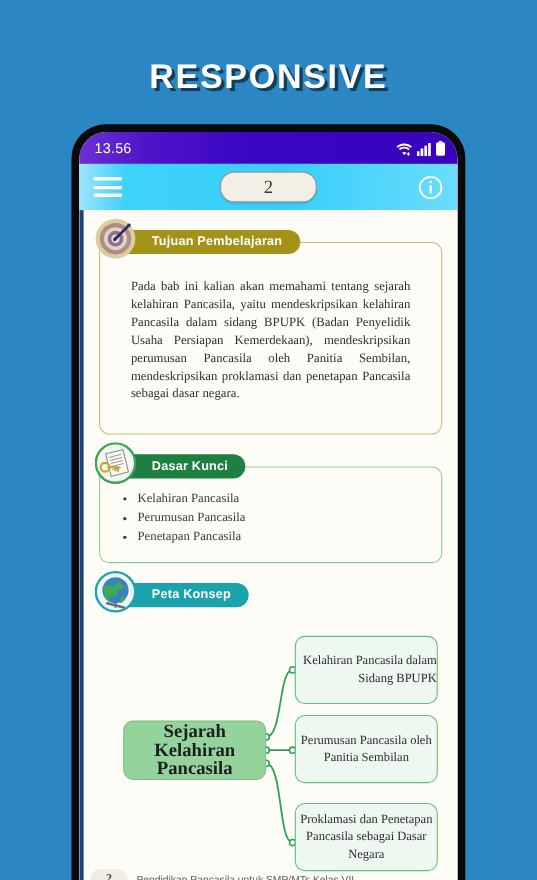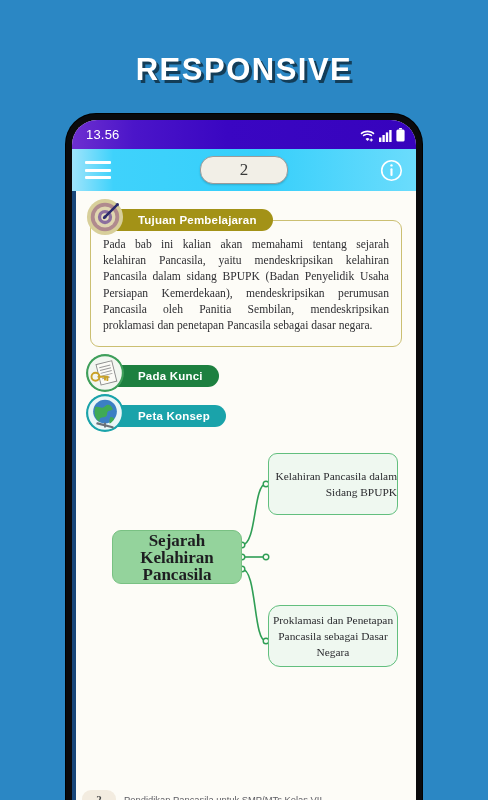--- a/index.html
+++ b/index.html
@@ -111,21 +111,21 @@
     border:1px solid #cbbf72;
     border-radius:9px;
     padding:16px 12px 12px 12px;
     background:#fdfcf7;
   }
   .sec-box.green{border-color:#8fcfa4;}
   .body-text{
     font-family:"Liberation Serif", serif;
     font-size:11.6px;line-height:16.2px;
     color:#2f2f33;text-align:justify;
-    margin:0;
+    margin:16px;
   }
   ul.kk{margin:3px 0 2px 0;padding-left:22px;}
   ul.kk li{
     font-family:"Liberation Serif", serif;
     font-size:11.6px;line-height:17.5px;color:#3a3a40;
   }
   
   .map-wrap{position:relative;height:265px;margin-top:6px;}
   .node{
     position:absolute;
@@ -140,21 +140,21 @@
     background:#94d39c;border:1px solid #79c183;
     font-weight:bold;font-size:17px;line-height:17px;color:#1d1d20;
   }
   .node-child{
     left:178px;width:130px;
     background:#eff8f0;border:1.4px solid #62bf7e;
     font-size:11.4px;line-height:16px;color:#2c2c30;
   }
   #n1{top:20px;height:62px;text-align:right;}
   #n2{top:92px;height:62px;}
-  #n3{top:172px;height:62px;border-radius:12px;}
+  #n3{top:172px;height:62px;}
   .map-svg{position:absolute;left:0;top:0;width:100%;height:100%;}
   
   .page-footer{
     position:absolute;left:0;bottom:0;width:100%;
     height:30px;display:flex;align-items:center;
     padding-left:10px;box-sizing:border-box;
   }
   .foot-badge{
     width:34px;height:18px;border-radius:9px;
     background:#f3ece0;
@@ -247,21 +247,28 @@
                   <line x1="15.5" y1="13" x2="27.5" y2="13" stroke="#9a9a9a" stroke-width="1"></line>
                   <line x1="15.5" y1="16" x2="27.5" y2="16" stroke="#9a9a9a" stroke-width="1"></line>
                   <line x1="15.5" y1="19" x2="27.5" y2="19" stroke="#9a9a9a" stroke-width="1"></line>
                   <line x1="15.5" y1="22" x2="27.5" y2="22" stroke="#9a9a9a" stroke-width="1"></line>
                   <line x1="15.5" y1="25" x2="24" y2="25" stroke="#9a9a9a" stroke-width="1"></line>
                 </g>
                 <circle cx="10" cy="24" r="4.2" fill="none" stroke="#c9a227" stroke-width="2"></circle>
                 <path d="M13 24 L23 24 M20 24 L20 27 M22.5 24 L22.5 27.5" stroke="#c9a227" stroke-width="2" stroke-linecap="round"></path>
               </svg>
             </div>
-            <div class="sec-tab tab-green">Pada Kunci</div>
+            <div class="sec-tab tab-green">Dasar Kunci</div>
+          </div>
+          <div class="sec-box green">
+            <ul class="kk">
+              <li>Kelahiran Pancasila</li>
+              <li>Perumusan Pancasila</li>
+              <li>Penetapan Pancasila</li>
+            </ul>
           </div>
         </div>
 
         <div class="section">
           <div class="sec-head">
             <div class="sec-icon">
               <svg viewBox="0 0 40 40" width="38" height="38">
                 <circle cx="20" cy="20" r="19" fill="#eaf6f7" stroke="#1aa3aa" stroke-width="2.6"></circle>
                 <circle cx="20" cy="18.5" r="12.5" fill="#3b7fc4"></circle>
                 <path d="M9.5 14c3.5-1.6 5.5 1 8 .4 2.8-.7 3.4-3.6 6.4-3 2.3.5 3.6 2.6 4.3 4.5-1.2 2.2-3.7 1.2-5.2 2.6-1.4 1.3-.2 3.4-1.6 4.8-1.7 1.7-4.6.4-6.3 2-1.2 1.2-.8 3-.5 4.3-3.2-1.9-5.3-5.4-5.6-9.3-.15-2.2.2-4.4.5-6.3z" fill="#3faa55"></path>
@@ -280,20 +287,21 @@
               <path d="M152 136 C167 136 163 208 176 208" fill="none" stroke="#2f9e55" stroke-width="1.6"></path>
               <circle cx="152" cy="112" r="2.8" fill="#fdfcf7" stroke="#2f9e55" stroke-width="1.4"></circle>
               <circle cx="152" cy="124" r="2.8" fill="#fdfcf7" stroke="#2f9e55" stroke-width="1.4"></circle>
               <circle cx="152" cy="136" r="2.8" fill="#fdfcf7" stroke="#2f9e55" stroke-width="1.4"></circle>
               <circle cx="176" cy="51" r="2.8" fill="#fdfcf7" stroke="#2f9e55" stroke-width="1.4"></circle>
               <circle cx="176" cy="124" r="2.8" fill="#fdfcf7" stroke="#2f9e55" stroke-width="1.4"></circle>
               <circle cx="176" cy="208" r="2.8" fill="#fdfcf7" stroke="#2f9e55" stroke-width="1.4"></circle>
             </svg>
             <div class="node node-root">Sejarah Kelahiran Pancasila</div>
             <div class="node node-child" id="n1">Kelahiran Pancasila dalam Sidang BPUPK</div>
+            <div class="node node-child" id="n2">Perumusan Pancasila oleh Panitia Sembilan</div>
             <div class="node node-child" id="n3">Proklamasi dan Penetapan Pancasila sebagai Dasar Negara</div>
           </div>
         </div>
 
       </div>
 
       <div class="page-footer">
         <div class="foot-badge">2</div>
         <div class="foot-text">Pendidikan Pancasila untuk SMP/MTs Kelas VII</div>
       </div>

